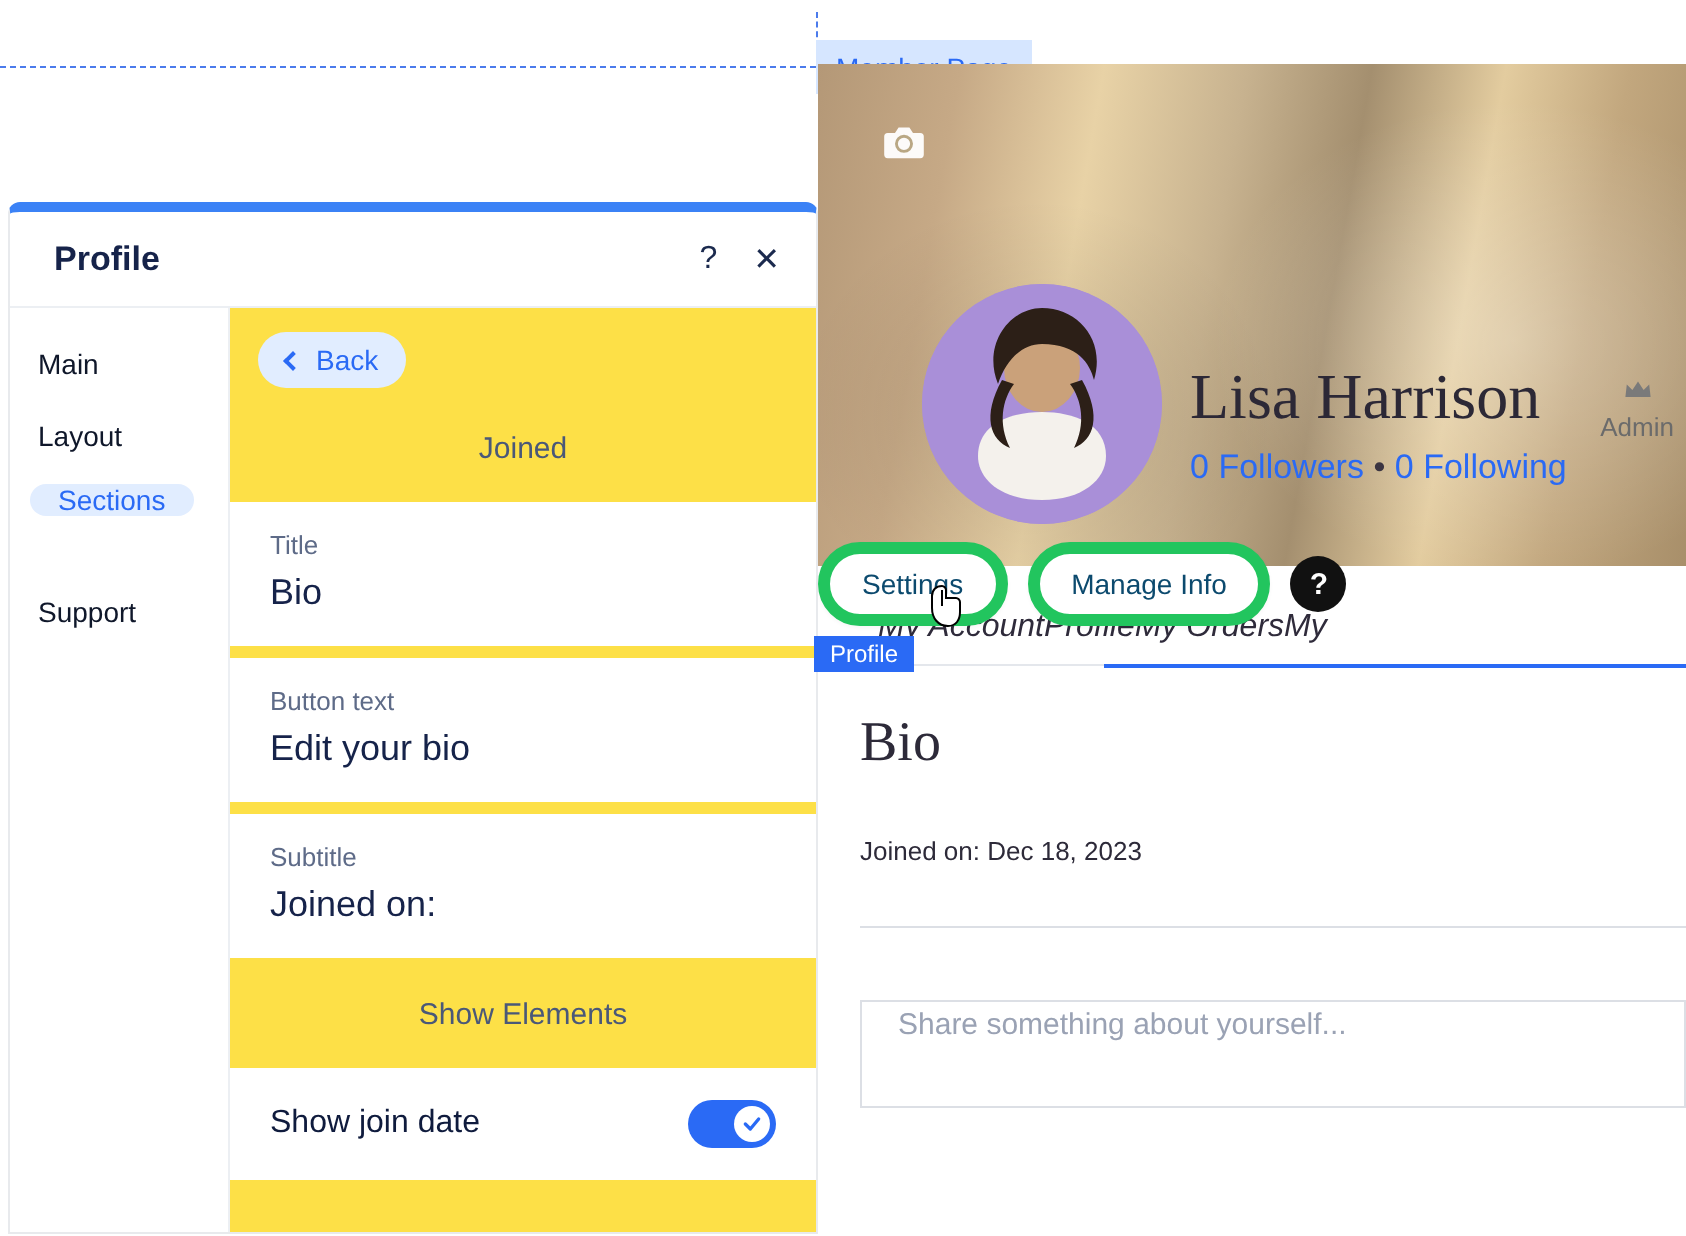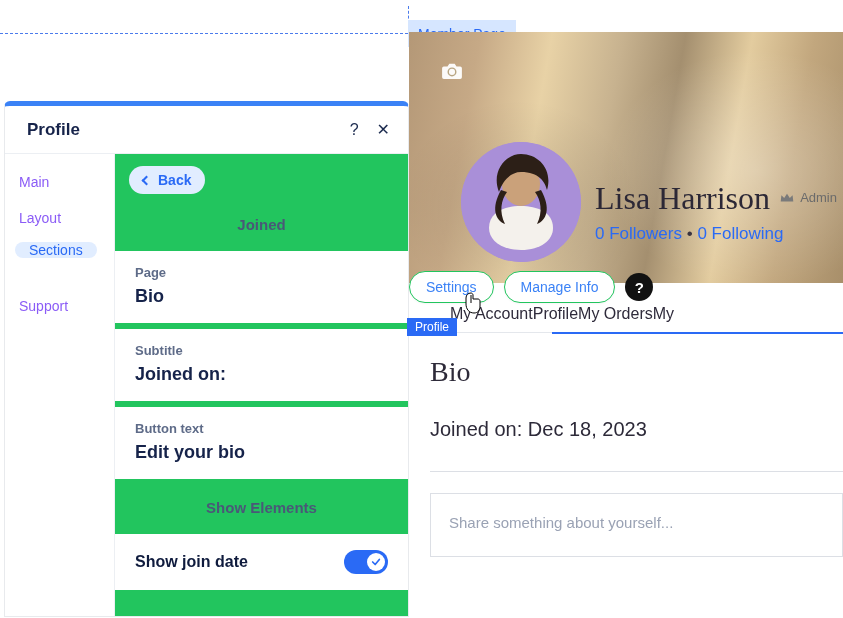--- a/index.html
+++ b/index.html
@@ -15,65 +15,65 @@
 
   
   .panel { position: absolute; left: 4px; top: 101px; width: 405px; height: 516px; background: #fff; border: 1px solid #e8eaed; border-top: 5px solid #3b82f6; border-radius: 6px 6px 0 0; overflow: hidden; }
   .panel-head { display: flex; align-items: center; justify-content: space-between; height: 48px; padding: 0 18px 0 22px; border-bottom: 1px solid #eceff3; }
   .panel-title { font-size: 17px; font-weight: 600; color: #16234a; }
   .panel-head-actions { display: flex; gap: 18px; align-items: center; color: #1b2a4e; }
   .panel-head-actions .q { font-size: 16px; }
   .panel-head-actions .x { font-size: 16px; font-weight: 500; }
   .panel-body { display: flex; height: calc(100% - 48px); }
   .side { width: 110px; border-right: 1px solid #eceff3; padding-top: 10px; }
-  .side-item { font-size: 14px; color: #8b5cf6; padding: 10px 14px; cursor: pointer; }
+  .side-item { font-size: 14px; color: #0f172a; padding: 10px 14px; cursor: pointer; }
   .side-item.active { background: #e1edff; color: #2a6af5; border-radius: 999px; display: inline-block; padding: 0 14px; margin: 6px 10px; }
   .side-gap { height: 24px; }
-  .content { flex: 1; background: #22c55e; overflow-y: auto; font-weight: bold; }
+  .content { flex: 1; background: #fde047; overflow-y: auto; }
   .back-pill { display: inline-flex; align-items: center; gap: 8px; background: #e1edff; color: #2a6af5; font-size: 14px; padding: 6px 14px; border-radius: 999px; margin: 12px 14px 8px; cursor: pointer; }
   .chev-left { display: inline-block; width: 7px; height: 7px; border-left: 2px solid #2a6af5; border-bottom: 2px solid #2a6af5; transform: rotate(45deg); }
   .sec-label { text-align: center; font-size: 15px; color: #4a5878; padding: 14px 0 18px; }
   .card { background: #fff; margin: 0 0 6px 0; padding: 14px 20px 16px; }
   .card-label { font-size: 13px; color: #5e6b88; margin-bottom: 6px; }
   .card-value { font-size: 18px; color: #16234a; }
   .toggle-row { background: #fff; padding: 16px 20px; display: flex; align-items: center; justify-content: space-between; gap: 42px; }
   .toggle { width: 44px; height: 24px; background: #2a6af5; border-radius: 999px; position: relative; }
   .toggle .knob { position: absolute; right: 3px; top: 3px; width: 18px; height: 18px; background: #fff; border-radius: 50%; display: flex; align-items: center; justify-content: center; }
   .toggle .knob svg { width: 10px; height: 10px; }
 
   
   .preview { position: absolute; left: 409px; top: 32px; right: 0; bottom: 0; background: #fff; }
   .cover { position: relative; width: 100%; height: 251px; background: linear-gradient(100deg, #b49877 0%, #c6a986 15%, #e8d2a6 30%, #c7b28f 45%, #a48f6f 58%, #e3cc9f 72%, #c2a77e 85%, #a88f6a 100%); overflow: hidden; }
   .cover::before { content: ""; position: absolute; inset: 0; background: radial-gradient(250px 200px at 80% 55%, rgba(255,255,255,0.28), transparent 60%), radial-gradient(200px 180px at 25% 70%, rgba(0,0,0,0.10), transparent 60%); }
   .cam { position: absolute; left: 32px; top: 30px; width: 22px; height: 18px; }
   .avatar { position: absolute; left: 52px; top: 110px; width: 120px; height: 120px; border-radius: 50%; background: #a98fd8; overflow: hidden; display: flex; align-items: center; justify-content: center; }
   .avatar svg { width: 120px; height: 120px; }
   .name { position: absolute; left: 186px; top: 148px; font-size: 32px; color: #2c2836; font-family: Georgia, "Times New Roman", serif; }
-  .admin { position: absolute; right: 6px; top: 158px; display: flex; align-items: center; gap: 6px; color: #6b6b6b; font-size: 13px; }
+  .admin { position: absolute; right: 6px; top: 158px; display: flex; align-items: center; gap: 6px; color: #6b6b6b; font-size: 13px; flex-direction: column; }
   .crown { width: 14px; height: 10px; }
   .follows { position: absolute; left: 186px; top: 192px; font-size: 17px; color: #3b3542; }
   .follows .a { color: #2a6af5; }
 
   .action-pills { position: absolute; left: 409px; top: 271px; display: flex; gap: 10px; align-items: center; z-index: 5; }
-  .pill { background: #fff; border: 1px solid #22c55e; border-radius: 999px; padding: 7px 16px; font-size: 14px; color: #3b82f6; cursor: pointer; box-shadow: 0 1px 2px rgba(0,0,0,0.04); }
+  .pill { background: #fff; border: 6px solid #22c55e; border-radius: 999px; padding: 7px 16px; font-size: 14px; color: #0c4a6e; cursor: pointer; box-shadow: 0 1px 2px rgba(0,0,0,0.04); }
   .qcircle { width: 28px; height: 28px; border-radius: 50%; background: #111; color: #fff; display: flex; align-items: center; justify-content: center; font-size: 15px; font-weight: 700; cursor: pointer; }
   .cursor { position: absolute; left: 463px; top: 292px; z-index: 6; }
   .cursor svg { width: 18px; height: 22px; }
 
-  .tabs { position: absolute; left: 420px; right: 0; top: 295px; height: 38px; display: flex; align-items: center; padding-left: 30px; color: #2f2b3b; font-size: 16px; border-bottom: 1px solid #e4e7ec; }
+  .tabs { position: absolute; left: 409px; right: 0; top: 295px; height: 38px; display: flex; align-items: center; padding-left: 30px; color: #2f2b3b; font-size: 16px; border-bottom: 1px solid #e4e7ec; font-style: italic; }
   .tab { cursor: pointer; }
   .tab-indicator { position: absolute; left: 552px; right: 0; top: 332px; height: 2px; background: #2a6af5; }
   .profile-chip { position: absolute; left: 407px; top: 318px; background: #2a6af5; color: #fff; font-size: 12px; padding: 2px 8px; z-index: 4; }
 
   .profile-body { position: absolute; left: 430px; right: 0; top: 356px; }
   .bio-h { font-family: Georgia, serif; font-size: 28px; color: #2d2a39; }
-  .joined { margin-top: 30px; font-size: 20px; color: #2d2a39; }
+  .joined { margin-top: 30px; font-size: 13px; color: #2d2a39; }
   .hr { margin-top: 30px; border: none; border-top: 1px solid #dcdfe5; }
   .about-h { margin-top: 24px; font-family: Georgia, serif; font-size: 22px; color: #2d2a39; }
-  .about-box { margin-top: 21px; border: 1px solid #dcdfe5; padding: 20px 18px; color: #9aa2b4; font-size: 15px; height: 64px; }
+  .about-box { margin-top: 36px; border: 1px solid #dcdfe5; padding: 3px 18px; color: #9aa2b4; font-size: 15px; height: 54px; }
 </style>
 </head>
 <body>
 
 <div class="canvas">
 
   <div class="dashed-h" style="top:33px;"></div>
   <div class="dashed-v" style="left:408px; top:6px; bottom:auto; height:27px;"></div>
 
   <div class="member-tag">
@@ -155,30 +155,30 @@
         <div class="side-item">Support</div>
       </div>
       <div class="content">
         <div class="back-pill">
           <span class="chev-left"></span>
           <span>Back</span>
         </div>
         <div class="sec-label">Joined</div>
 
         <div class="card">
-          <div class="card-label">Page</div>
+          <div class="card-label">Title</div>
           <div class="card-value">Bio</div>
+        </div>
+        <div class="card">
+          <div class="card-label">Button text</div>
+          <div class="card-value">Edit your bio</div>
         </div>
         <div class="card">
           <div class="card-label">Subtitle</div>
           <div class="card-value">Joined on:</div>
-        </div>
-        <div class="card">
-          <div class="card-label">Button text</div>
-          <div class="card-value">Edit your bio</div>
         </div>
 
         <div class="sec-label">Show Elements</div>
 
         <div class="toggle-row">
           <span>Show join date</span>
           <div class="toggle">
             <div class="knob">
               <svg viewBox="0 0 12 12">
                   <path d="M2 6 L5 9 L10 3" fill="none" stroke="#2a6af5" stroke-width="2" stroke-linecap="round" stroke-linejoin="round"></path>

